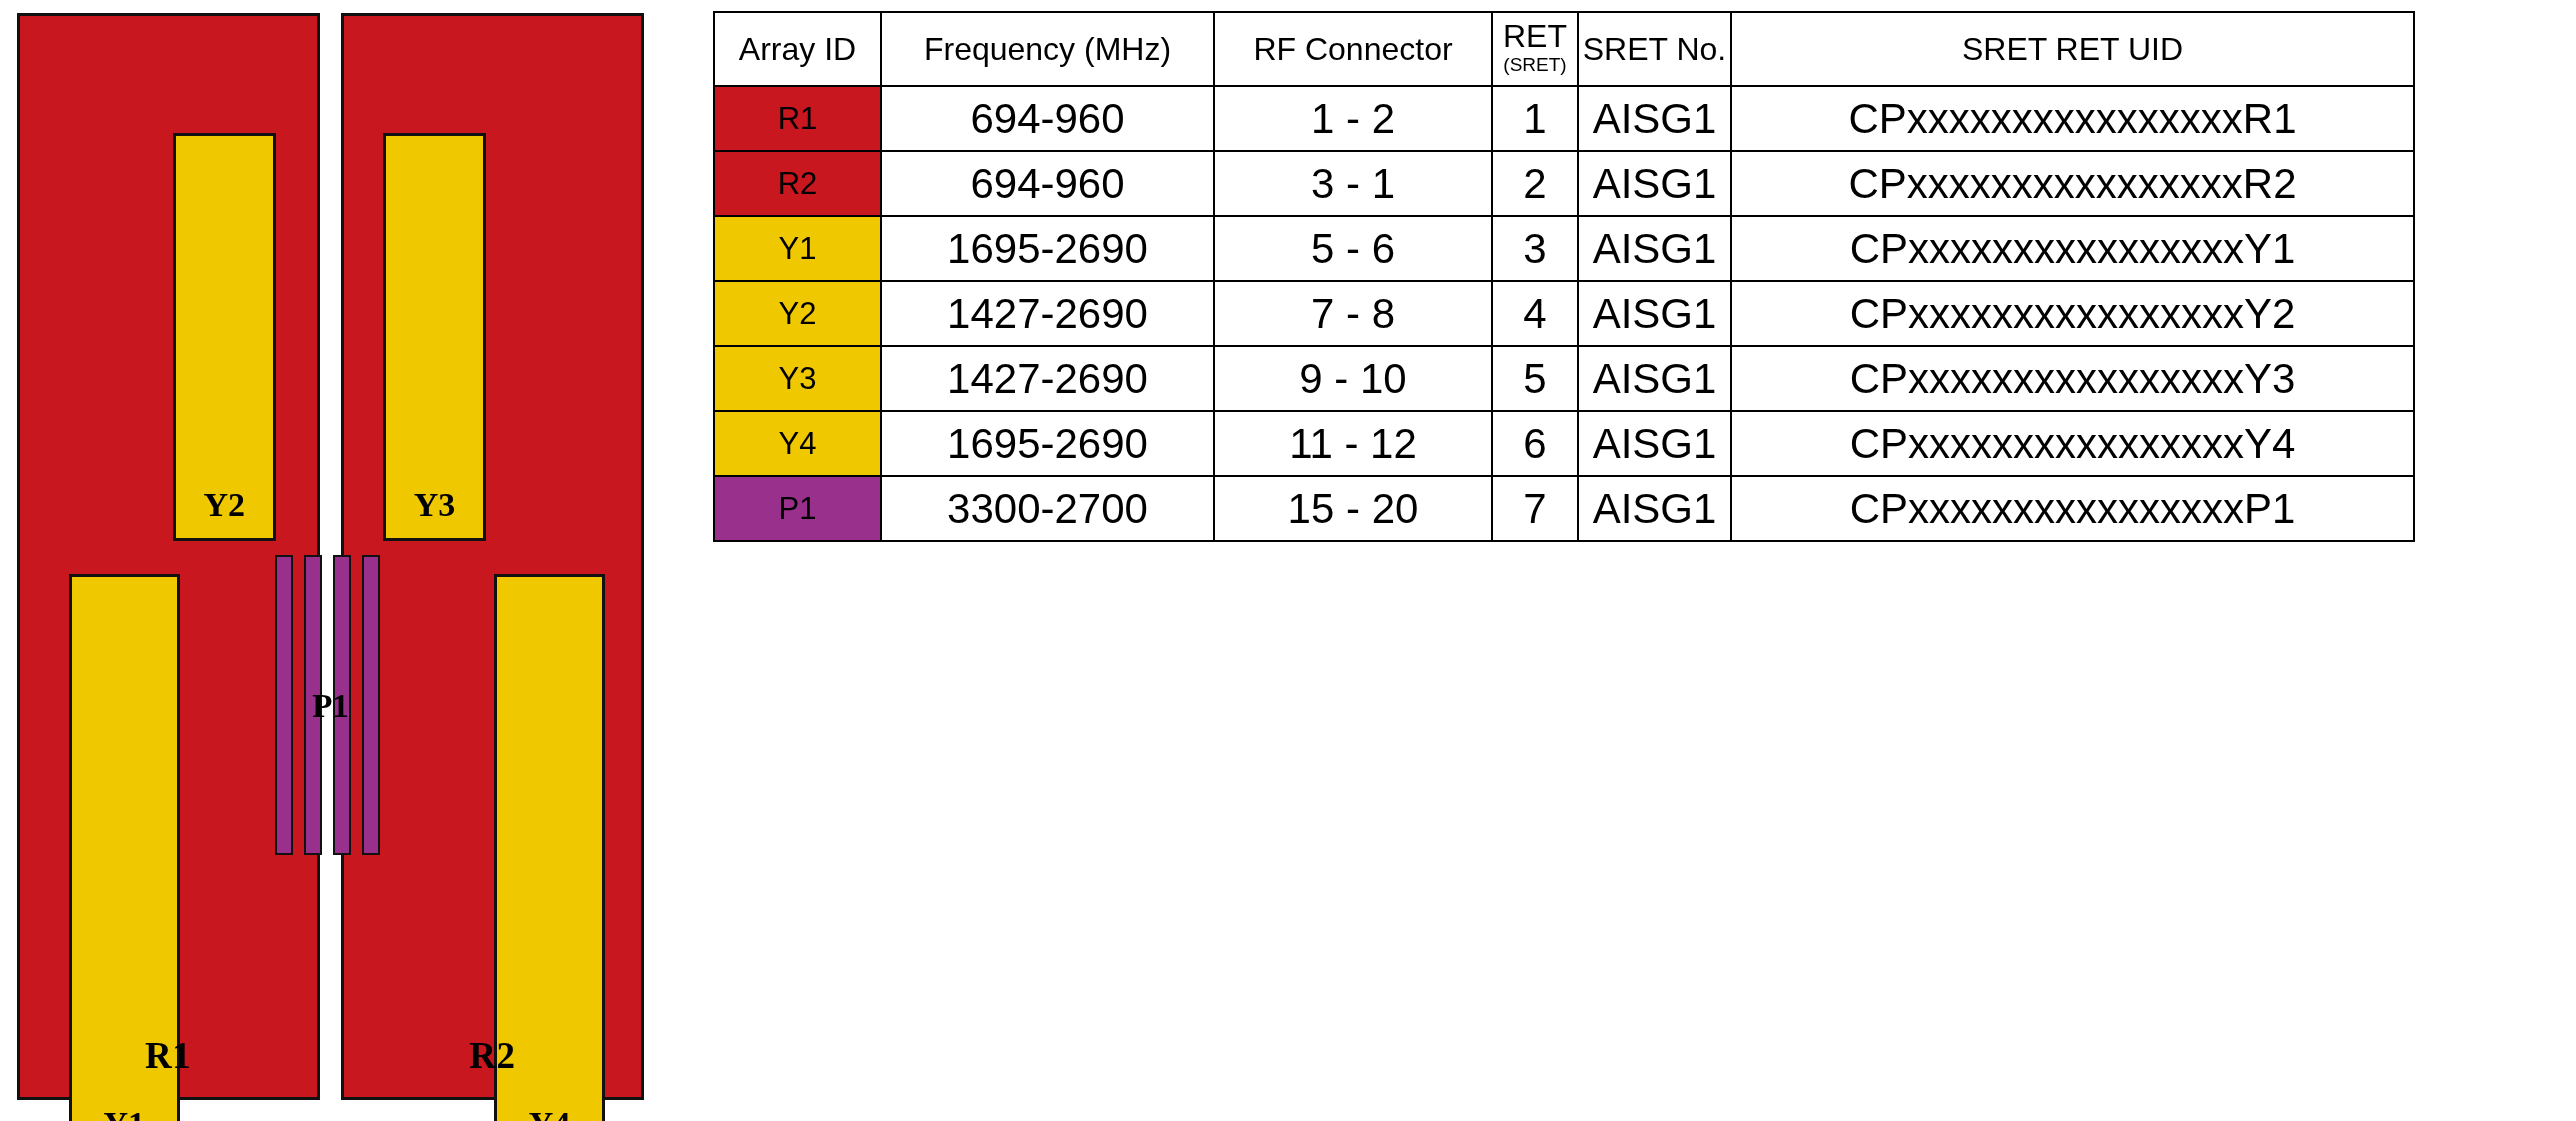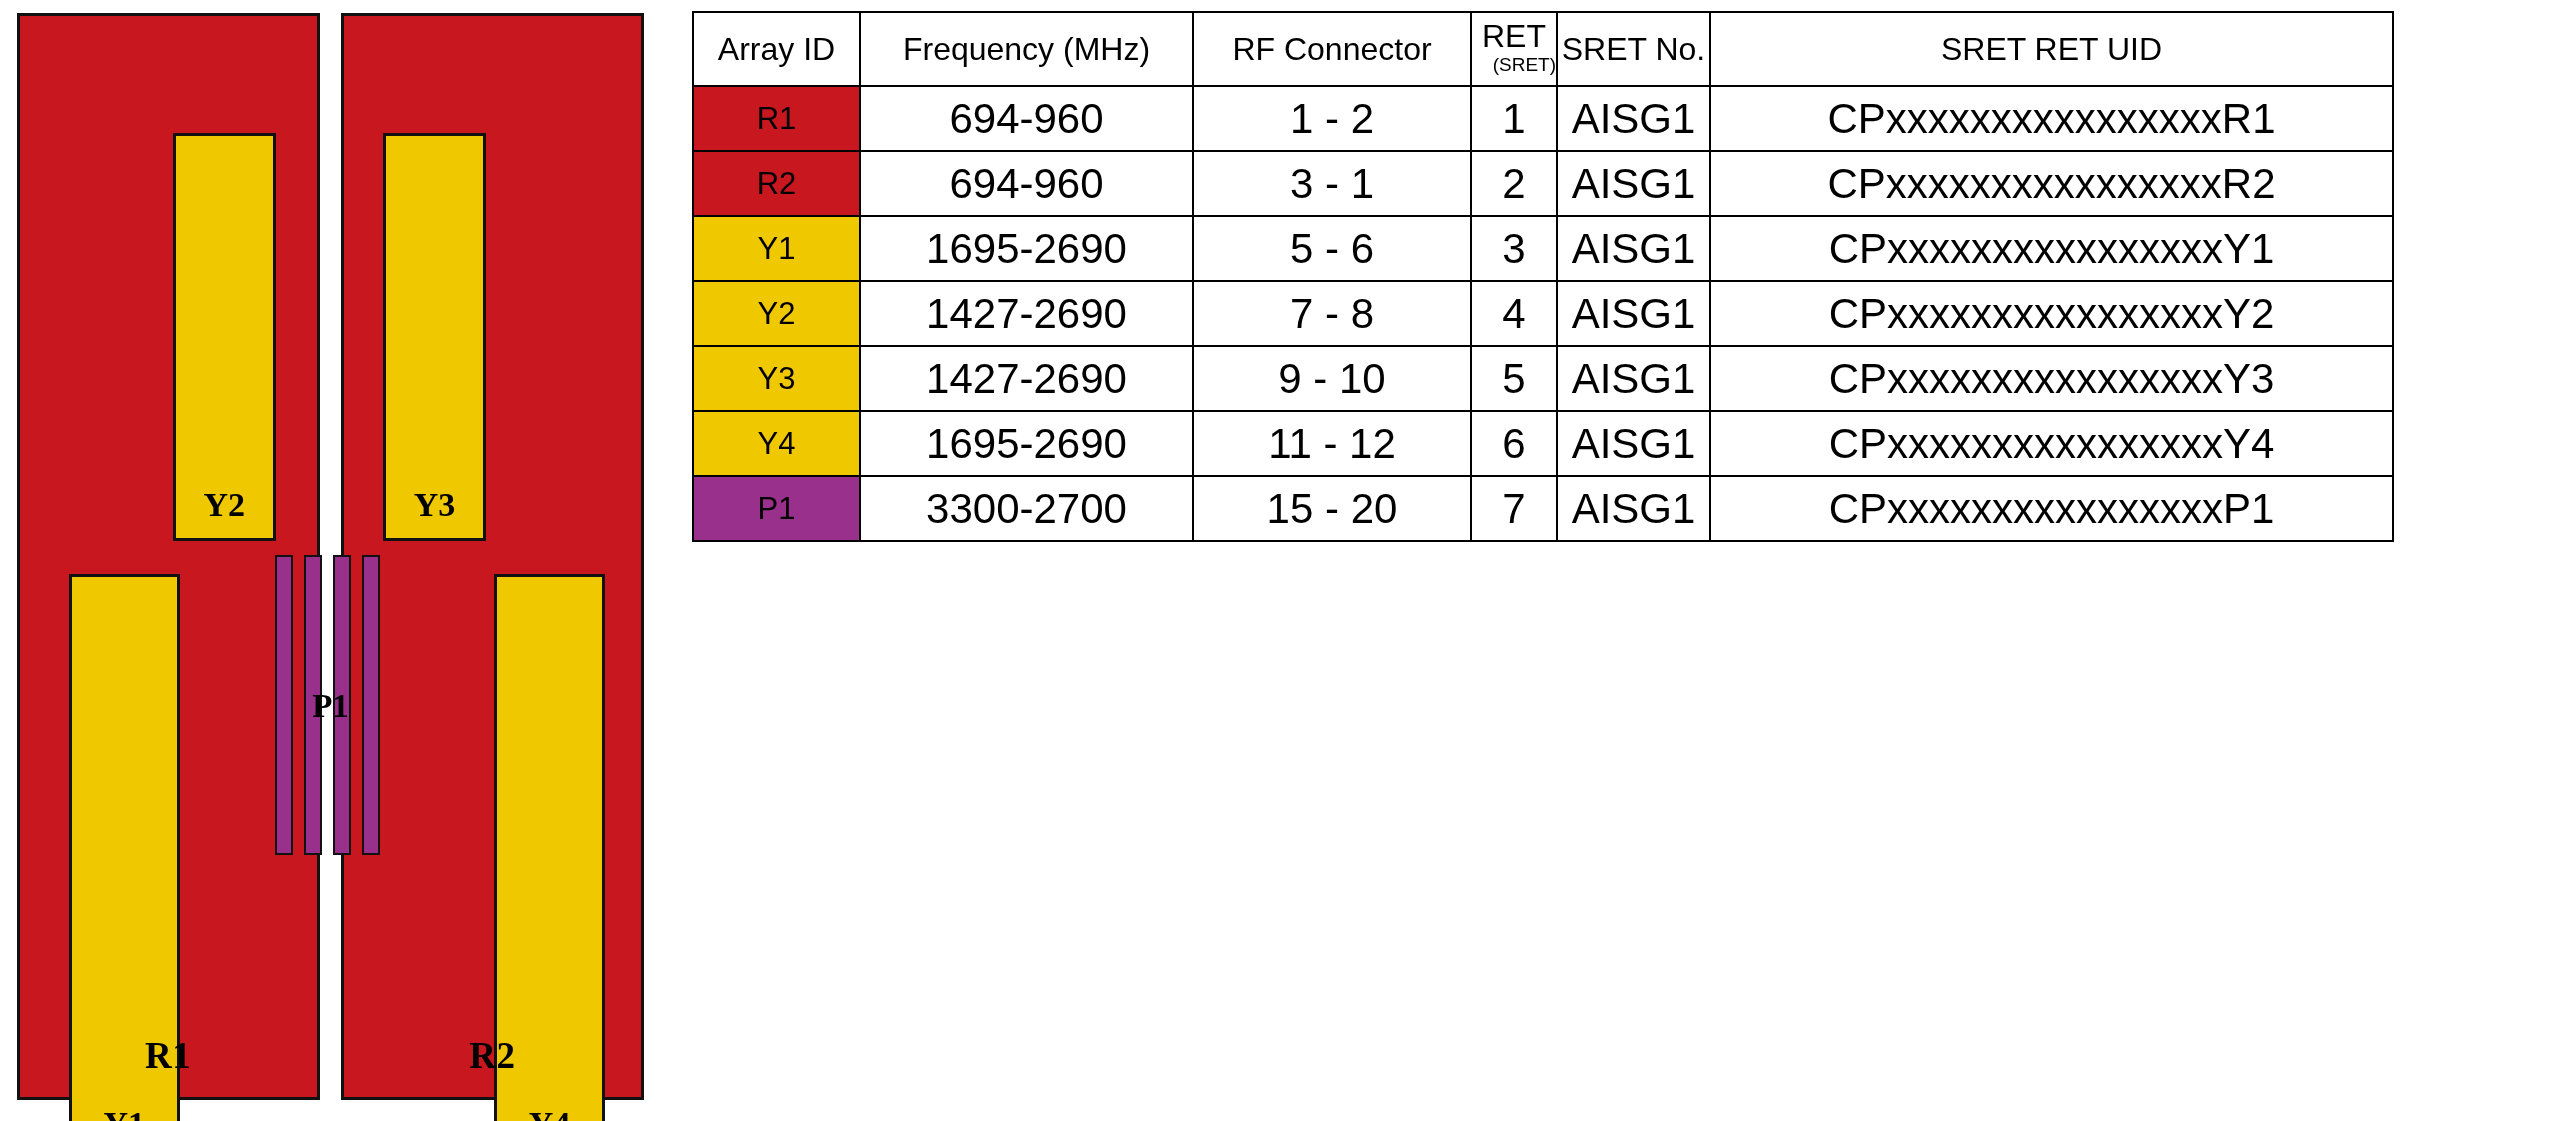--- a/index.html
+++ b/index.html
@@ -102,21 +102,21 @@
     font-family: "Liberation Serif", serif;
     font-weight: bold;
     font-size: 33px;
     color: #000000;
     z-index: 5;
   }
 
   
   #table-region {
     position: absolute;
-    left: 667px;
+    left: 688px;
     top: 11px;
     width: 1721px;
     padding-left: 25px;
   }
   table.ret-table {
     border-collapse: collapse;
     table-layout: fixed;
     width: 1699px;
     background: #ffffff;
   }
@@ -130,21 +130,20 @@
   }
   thead th {
     height: 72px;
     font-size: 32px;
     line-height: 1.02;
   }
   thead th .sub {
     display: block;
     font-size: 19px;
     line-height: 1.35;
-    text-align: right;
   }
   tbody td {
     height: 63px;
     font-size: 42px;
   }
   td.array-id-cell {
     font-size: 31px;
   }
 
   

